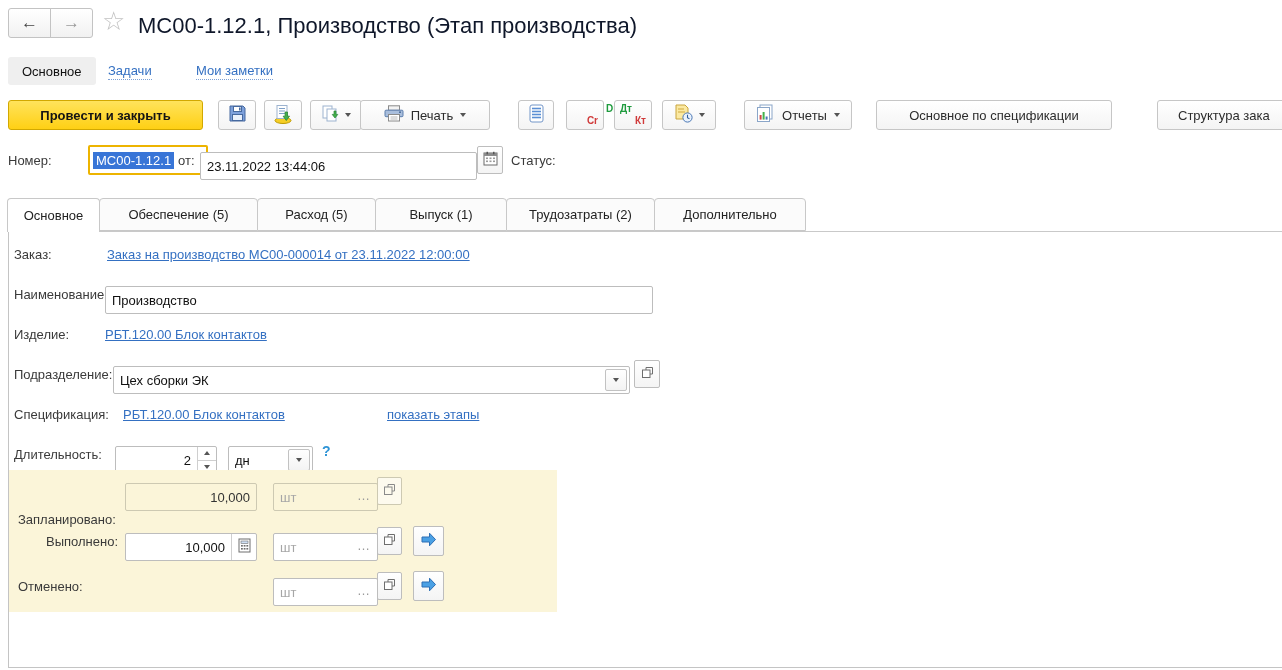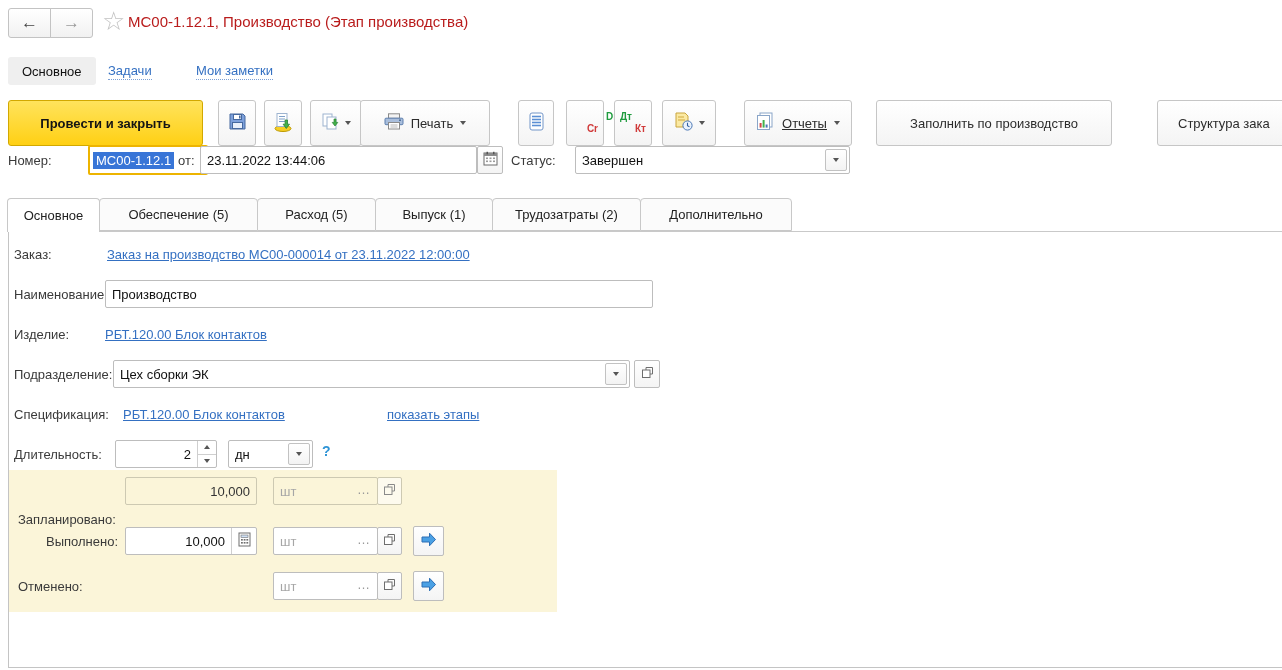--- a/index.html
+++ b/index.html
@@ -4,32 +4,32 @@
 <style>
   html,body{margin:0;padding:0;background:#fff;}
   #screen{position:relative;width:1282px;height:670px;background:#ffffff;overflow:hidden;
           font-family:"Liberation Sans","DejaVu Sans",sans-serif;font-size:13px;color:#1a1a1a;}
   .abs{position:absolute;box-sizing:border-box;}
   .lbl{color:#3a3a3a;font-size:13px;white-space:nowrap;}
   .link{color:#3470c2;text-decoration:underline;font-size:13px;white-space:nowrap;cursor:pointer;}
   .dotlink{color:#3470c2;font-size:13px;white-space:nowrap;cursor:pointer;
            border-bottom:1px dotted #7ba0d6;padding-bottom:1px;}
   
-  .tbtn{position:absolute;top:100px;height:46px;background:linear-gradient(#ffffff,#f4f4f4);
+  .tbtn{position:absolute;top:100px;height:30px;background:linear-gradient(#ffffff,#f4f4f4);
         border:1px solid #c6c6c6;border-radius:3px;display:flex;align-items:center;
         justify-content:center;gap:5px;box-sizing:border-box;cursor:pointer;font-size:13px;color:#2c2c2c;}
   .tbtn-yellow{background:linear-gradient(#ffe35c,#ffd014);border:1px solid #d2a800;font-weight:bold;color:#141414;}
   .car{width:0;height:0;border-left:4px solid transparent;border-right:4px solid transparent;
        border-top:5px solid #555;display:inline-block;}
   .car-sm{border-left-width:3px;border-right-width:3px;border-top-width:4px;}
   .navbtn{width:43px;height:30px;background:linear-gradient(#fff,#f1f1f1);border:1px solid #c3c3c3;
           display:flex;align-items:center;justify-content:center;font-size:17px;cursor:pointer;box-sizing:border-box;}
   
   .field{position:absolute;border:1px solid #bdbdbd;border-radius:2px;background:#fff;
-         display:flex;align-items:center;box-sizing:border-box;height:28px;}
+         display:flex;align-items:center;box-sizing:border-box;height:28px;margin-top:6px;}
   .field input{border:none;outline:none;background:transparent;font-family:inherit;font-size:13px;
                color:#111;padding:0 6px;width:100%;box-sizing:border-box;}
   .field input::placeholder{color:#a6a6a6;}
   .num-r input{text-align:right;}
   .combo-btn{border:1px solid #c2c2c2;border-radius:2px;background:linear-gradient(#fff,#f3f3f3);
              width:22px;height:22px;min-width:22px;display:flex;align-items:center;justify-content:center;
              margin-right:2px;cursor:pointer;box-sizing:border-box;}
   .side-btn{position:absolute;height:28px;border:1px solid #bdbdbd;border-radius:2px;
             background:linear-gradient(#fff,#f4f4f4);display:flex;align-items:center;justify-content:center;
             cursor:pointer;box-sizing:border-box;}
@@ -55,21 +55,21 @@
 
   <div class="abs" style="left:8px;top:8px;display:flex;">
     <div class="navbtn" style="border-radius:3px 0 0 3px;color:#444;">
         <span>←</span>
       </div>
     <div class="navbtn" style="border-radius:0 3px 3px 0;margin-left:-1px;color:#9a9a9a;">
         <span>→</span>
       </div>
   </div>
   <div class="abs" style="left:102px;top:6px;font-size:26px;color:#c2c2c2;cursor:pointer;">☆</div>
-  <div class="abs" style="left:128px;top:13px;font-size:15px;color:#b91c1c;white-space:nowrap;">МС00-1.12.1, Производство (Этап производства)</div>
+  <div class="abs" style="left:138px;top:13px;font-size:22px;color:#0f172a;white-space:nowrap;">МС00-1.12.1, Производство (Этап производства)</div>
 
   <div class="abs" style="left:8px;top:57px;height:28px;padding:0 14px;background:#efefef;border-radius:3px;display:flex;align-items:center;font-size:13px;color:#111;">Основное</div>
   <div class="abs dotlink" style="left:108px;top:63px;">Задачи</div>
   <div class="abs dotlink" style="left:196px;top:63px;">Мои заметки</div>
 
   <div class="tbtn tbtn-yellow" style="left:8px;width:195px;">Провести и закрыть</div>
 
   <div class="tbtn" style="left:218px;width:38px;">
     <span><svg width="19" height="19" viewBox="0 0 19 19">
           <path d="M2 2h13l2 2v13H2z" fill="#7da0db" stroke="#46699f"></path>
@@ -140,33 +140,33 @@
     <span><svg width="21" height="19" viewBox="0 0 21 19">
           <path d="M3 1h9l3 3v11H3z" fill="#fbe9a2" stroke="#c9a53e"></path>
           <line x1="5" y1="5" x2="11" y2="5" stroke="#cfa93f"></line>
           <line x1="5" y1="8" x2="12" y2="8" stroke="#cfa93f"></line>
           <circle cx="14.5" cy="13.5" r="4.6" fill="#eaf2fc" stroke="#4a77b5"></circle>
           <path d="M14.5 10.8v2.9l2 1.2" fill="none" stroke="#2f5f9e" stroke-width="1.1"></path>
         </svg></span>
     <span class="car car-sm"></span>
   </div>
 
-  <div class="tbtn" style="left:744px;width:108px;gap:7px;text-decoration:underline;">
+  <div class="tbtn" style="left:744px;width:108px;gap:7px;">
     <span><svg width="19" height="19" viewBox="0 0 19 19">
           <rect x="4" y="1" width="12" height="14" fill="#fff" stroke="#8aa5c8"></rect>
           <rect x="1.5" y="3.5" width="12" height="14" fill="#fff" stroke="#8aa5c8"></rect>
           <rect x="3.6" y="11" width="2" height="4.6" fill="#d04545"></rect>
           <rect x="6.6" y="8" width="2" height="7.6" fill="#43b14b"></rect>
           <rect x="9.6" y="12.5" width="2" height="3.1" fill="#4a77b5"></rect>
         </svg></span>
     <span>Отчеты</span>
     <span class="car car-sm"></span>
   </div>
 
-  <div class="tbtn" style="left:876px;width:236px;">Заполнить по производство</div>
+  <div class="tbtn" style="left:876px;width:236px;">Основное по спецификации</div>
 
   <div class="tbtn" style="left:1157px;width:210px;justify-content:flex-start;padding-left:20px;">Структура зака</div>
 
   <div class="abs lbl" style="left:8px;top:153px;">Номер:</div>
   <div class="abs" style="left:52px;top:145px;width:120px;height:30px;border:2px solid #edb400;border-radius:2px;background:#fff;display:flex;align-items:center;padding-left:3px;margin-left:36px;">
     <span class="sel-text">МС00-1.12.1</span>
   </div>
 
   <div class="abs lbl" style="left:178px;top:153px;">от:</div>
   <div class="field" style="left:200px;top:146px;width:277px;">
@@ -183,34 +183,28 @@
             <rect x="6.5" y="6.5" width="2" height="1.6"></rect>
             <rect x="10" y="6.5" width="2" height="1.6"></rect>
             <rect x="3" y="9.5" width="2" height="1.6"></rect>
             <rect x="6.5" y="9.5" width="2" height="1.6"></rect>
             <rect x="10" y="9.5" width="2" height="1.6"></rect>
           </g>
         </svg></span>
   </div>
 
   <div class="abs lbl" style="left:511px;top:153px;">Статус:</div>
-  <div class="field" style="left:575px;top:146px;width:275px;">
-    <input value="Завершен" style="">
-    <span class="combo-btn">
-        <span class="car car-sm"></span>
-      </span>
-  </div>
 
   <div class="abs" style="left:8px;top:231px;width:1274px;height:437px;border-left:1px solid #c4c4c4;border-bottom:1px solid #c4c4c4;border-top:1px solid #c9c9c9;z-index:1;"></div>
 
   <div class="abs" style="left:8px;top:198px;display:flex;z-index:2;">
     <div class="tab active" style="width:93px;">Основное</div>
     <div class="tab" style="width:159px;">Обеспечение (5)</div>
     <div class="tab" style="width:119px;">Расход (5)</div>
-    <div class="tab" style="width:118px;">Выпуск (1)</div>
+    <div class="tab" style="width:132px;">Выпуск (1)</div>
     <div class="tab" style="width:149px;">Трудозатраты (2)</div>
     <div class="tab" style="width:152px;text-align:right;">Дополнительно</div>
   </div>
 
   <div class="abs lbl" style="left:14px;top:247px;">Заказ:</div>
   <div class="abs link" style="left:107px;top:247px;">Заказ на производство МС00-000014 от 23.11.2022 12:00:00</div>
 
   <div class="abs lbl" style="left:14px;top:287px;">Наименование:</div>
   <div class="field" style="left:105px;top:280px;width:548px;">
     <input value="Производство" style="">

